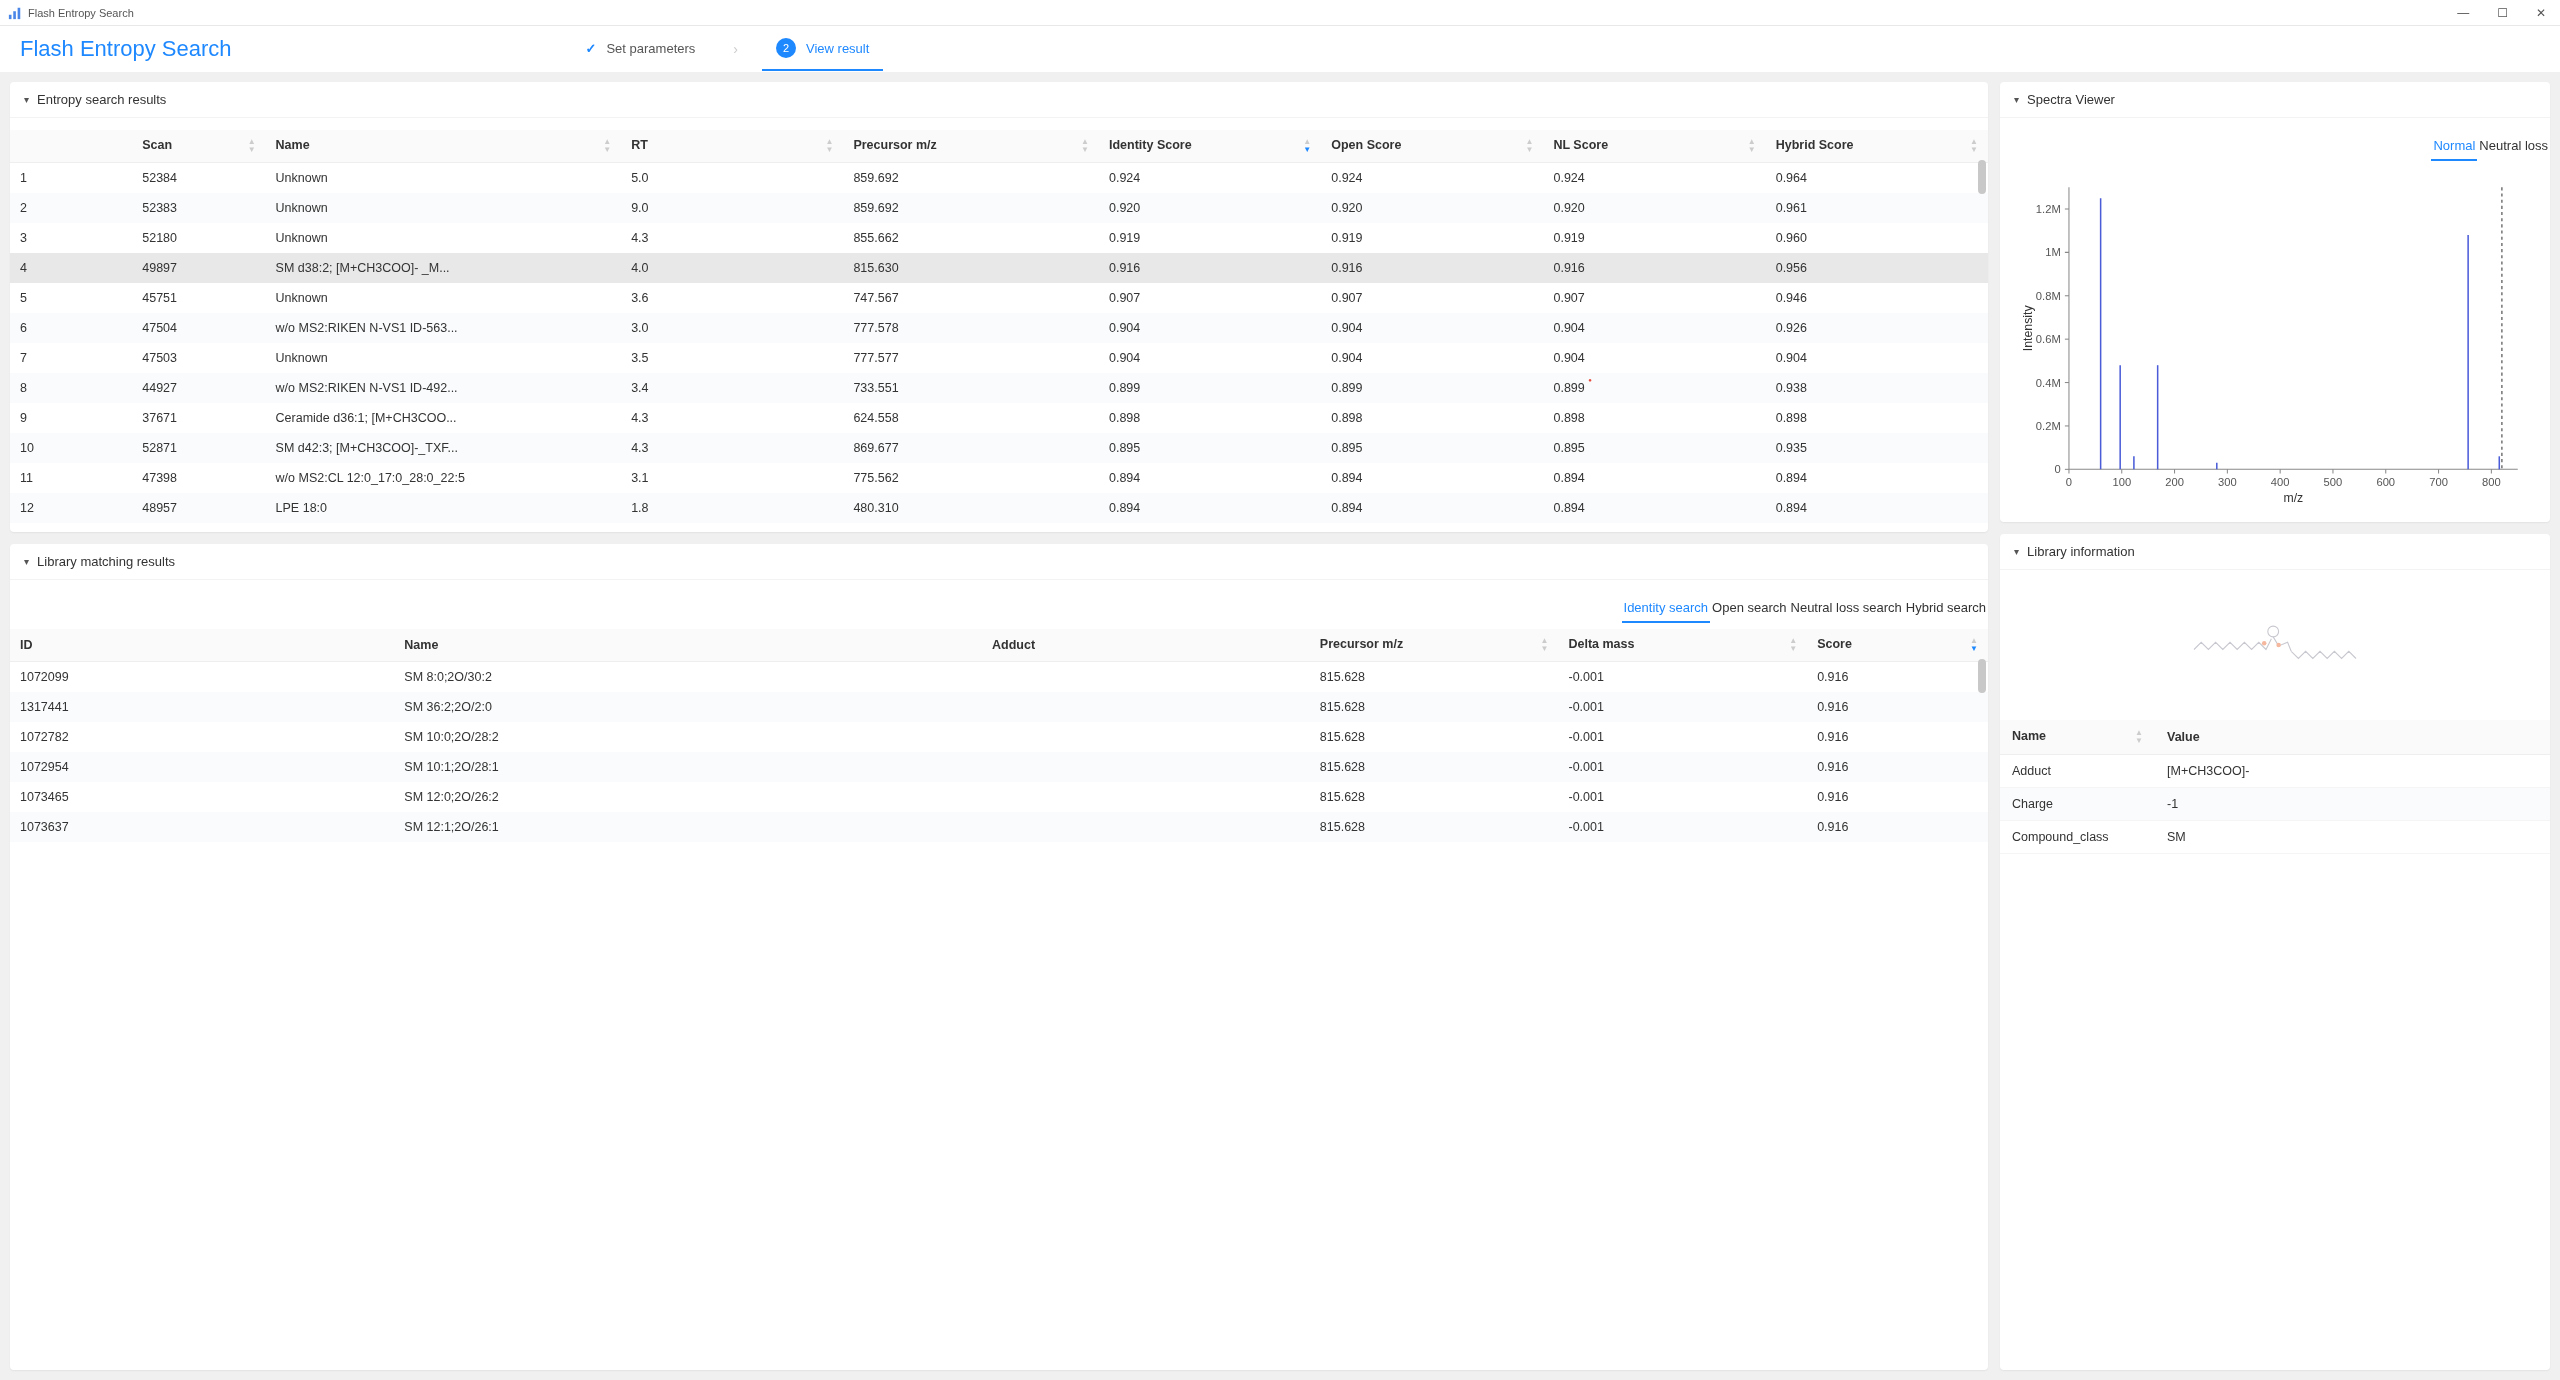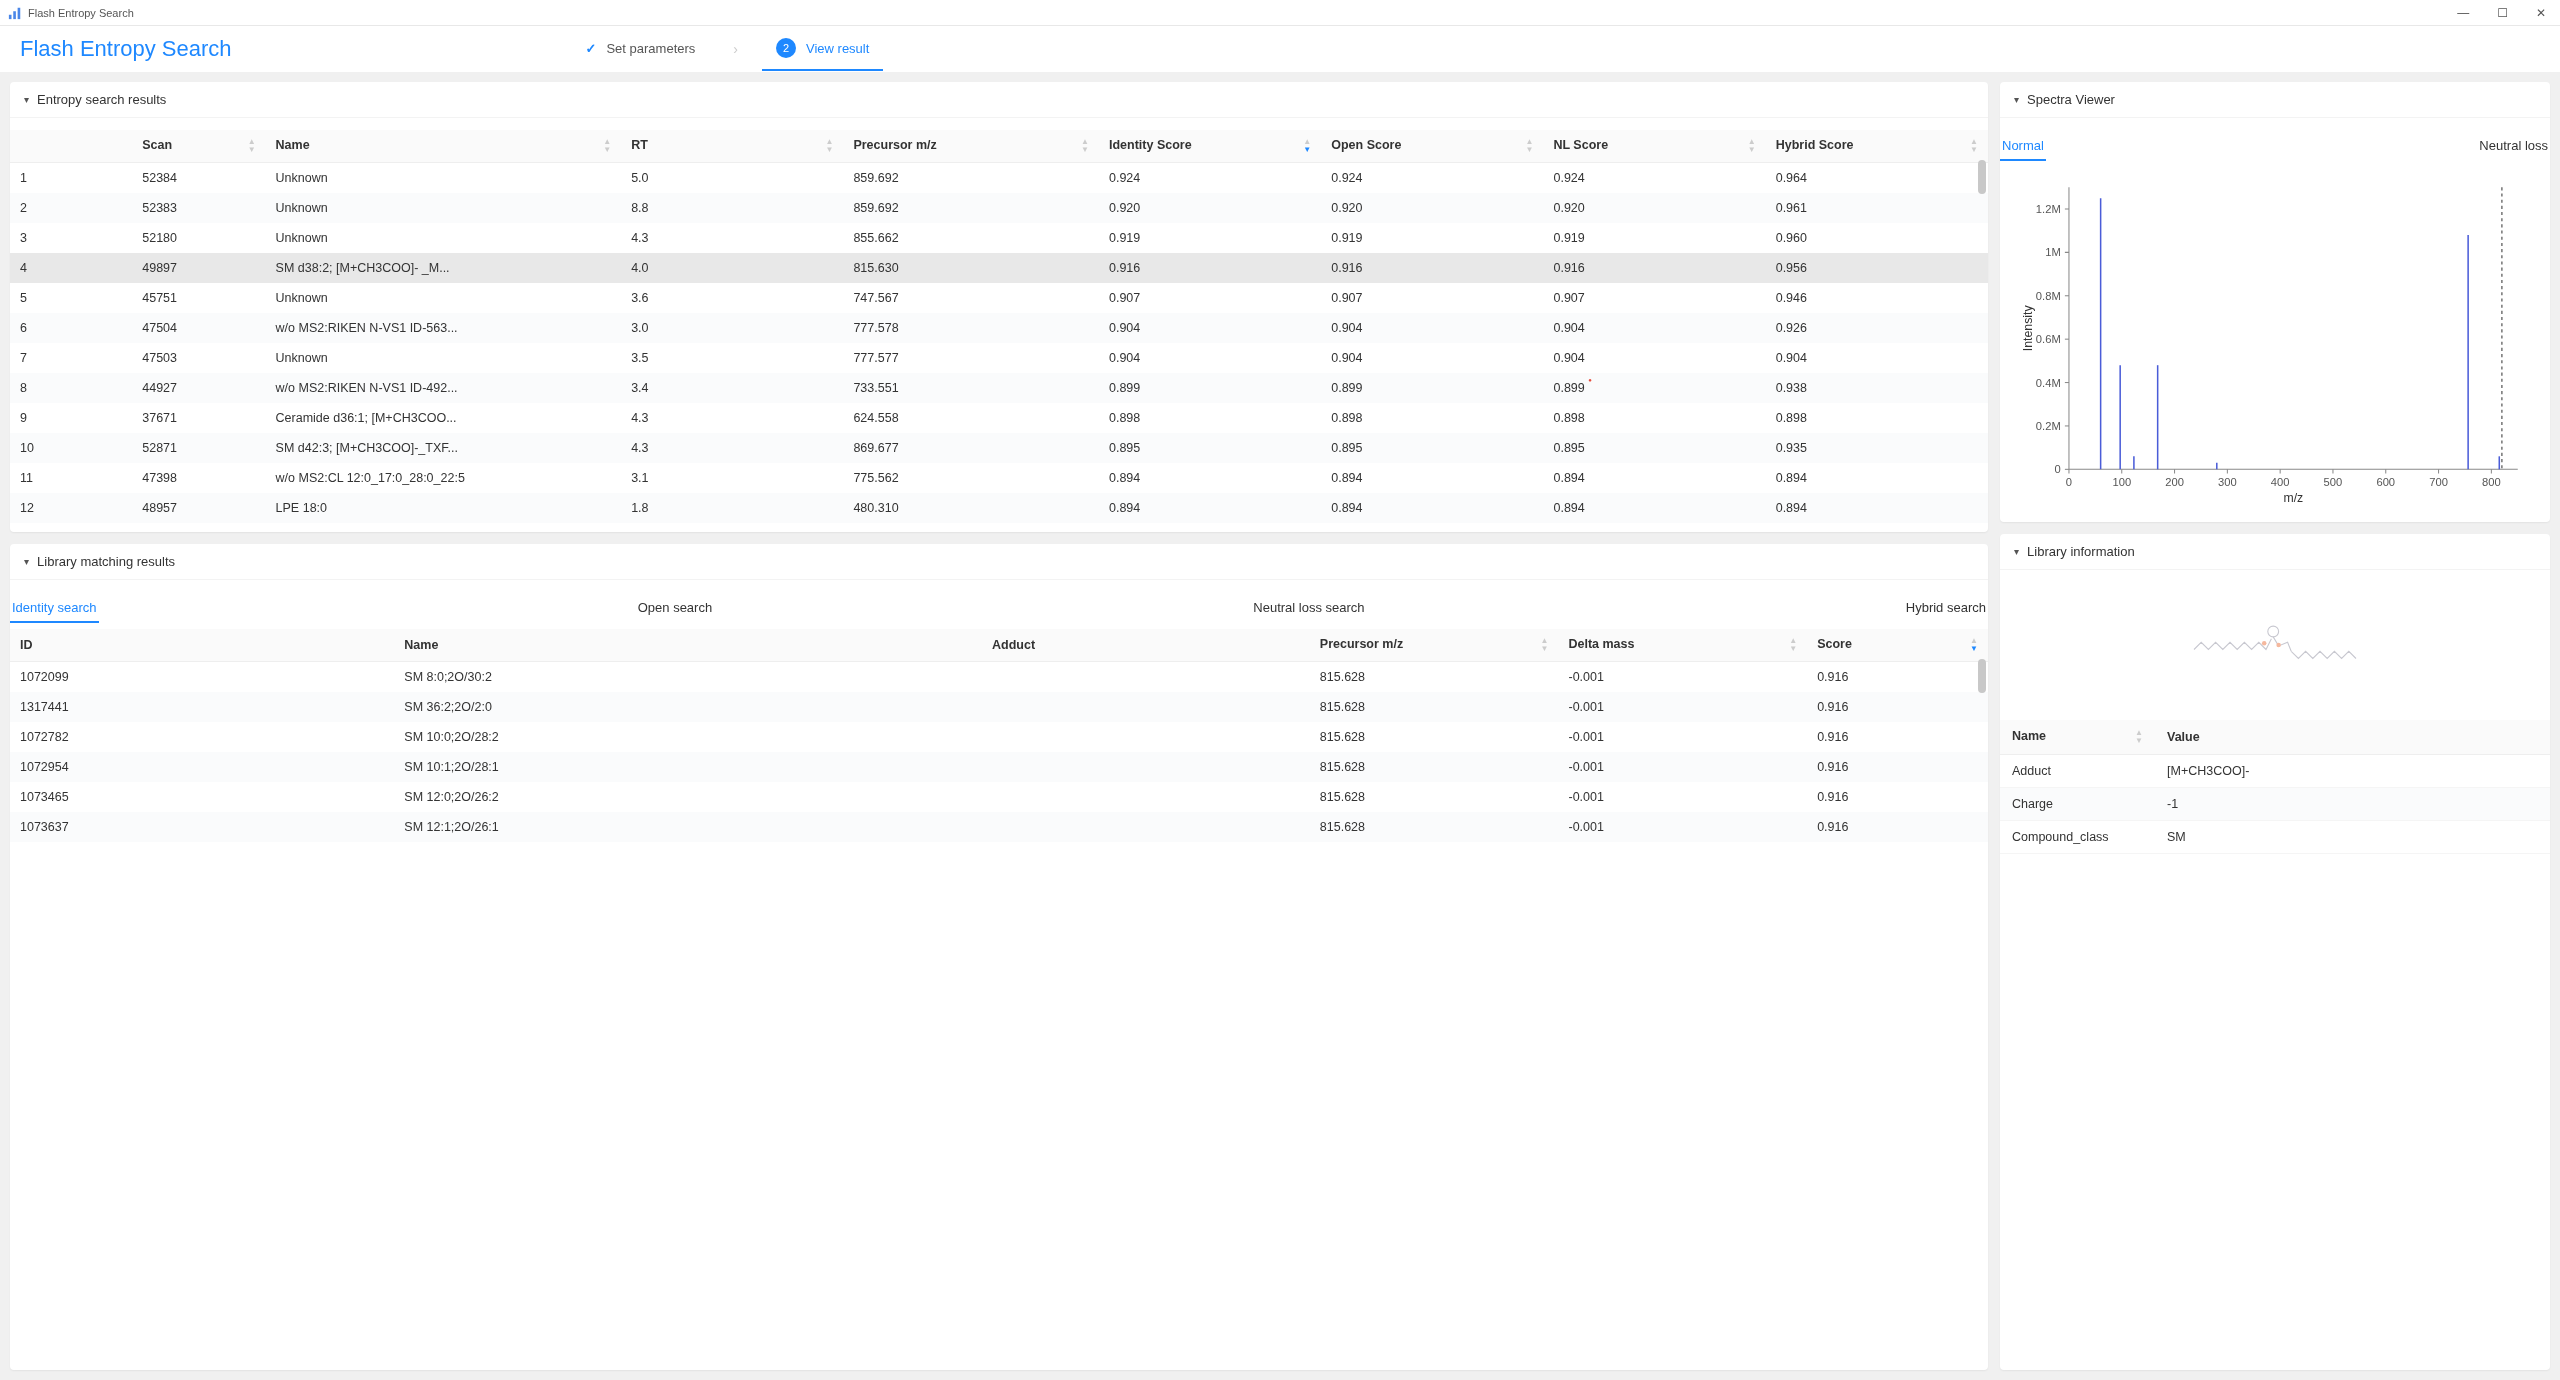--- a/index.html
+++ b/index.html
@@ -27,21 +27,21 @@
 .panel { background: #fff; border-radius: 4px; box-shadow: 0 1px 2px rgba(0,0,0,0.06); display: flex; flex-direction: column; overflow: hidden; }
 .panel-header { padding: 10px 14px; display: flex; align-items: center; gap: 8px; font-size: 13px; color: #333; border-bottom: 1px solid #f3f3f3; cursor: pointer; }
 .panel-header .chev { font-size: 10px; color: #555; }
 .panel-body { flex: 1; overflow: hidden; display: flex; flex-direction: column; }
 
 .entropy-panel { height: 450px; }
 .library-panel { flex: 1; }
 .spectra-panel { height: 440px; }
 .info-panel { flex: 1; }
 
-.tabs { display: flex; justify-content: space-between; gap: 24px; padding: 14px 0 6px; }
+.tabs { display: flex; justify-content: flex-end; padding: 14px 0 6px; }
 .tab { font-size: 13px; color: #333; padding: 6px 2px; border-bottom: 2px solid transparent; cursor: pointer; }
 .tab.active { color: #1e88ff; border-bottom-color: #1e88ff; }
 
 .table-wrap { flex: 1; overflow-y: auto; position: relative; }
 table { width: 100%; border-collapse: collapse; table-layout: fixed; }
 th, td { text-align: left; padding: 8px 10px; font-size: 12.5px; white-space: nowrap; overflow: hidden; text-overflow: ellipsis; }
 th { background: #fafafa; color: #333; font-weight: 600; position: sticky; top: 0; border-bottom: 1px solid #eee; margin-top: 45px; }
 tr:nth-child(even) td { background: #fafbfc; }
 tr.selected td { background: #e8e8e8 !important; }
 .sort-icons { float: right; color: #ccc; font-size: 8px; line-height: 8px; display: inline-flex; flex-direction: column; margin-left: 4px; }
@@ -162,21 +162,21 @@
                   <td>859.692</td>
                   <td>0.924</td>
                   <td>0.924</td>
                   <td>0.924</td>
                   <td>0.964</td>
                 </tr>
                 <tr>
                   <td>2</td>
                   <td>52383</td>
                   <td>Unknown</td>
-                  <td>8.8</td>
+                  <td>9.0</td>
                   <td>859.692</td>
                   <td>0.920</td>
                   <td>0.920</td>
                   <td>0.920</td>
                   <td>0.961</td>
                 </tr>
                 <tr>
                   <td>3</td>
                   <td>52180</td>
                   <td>Unknown</td>

